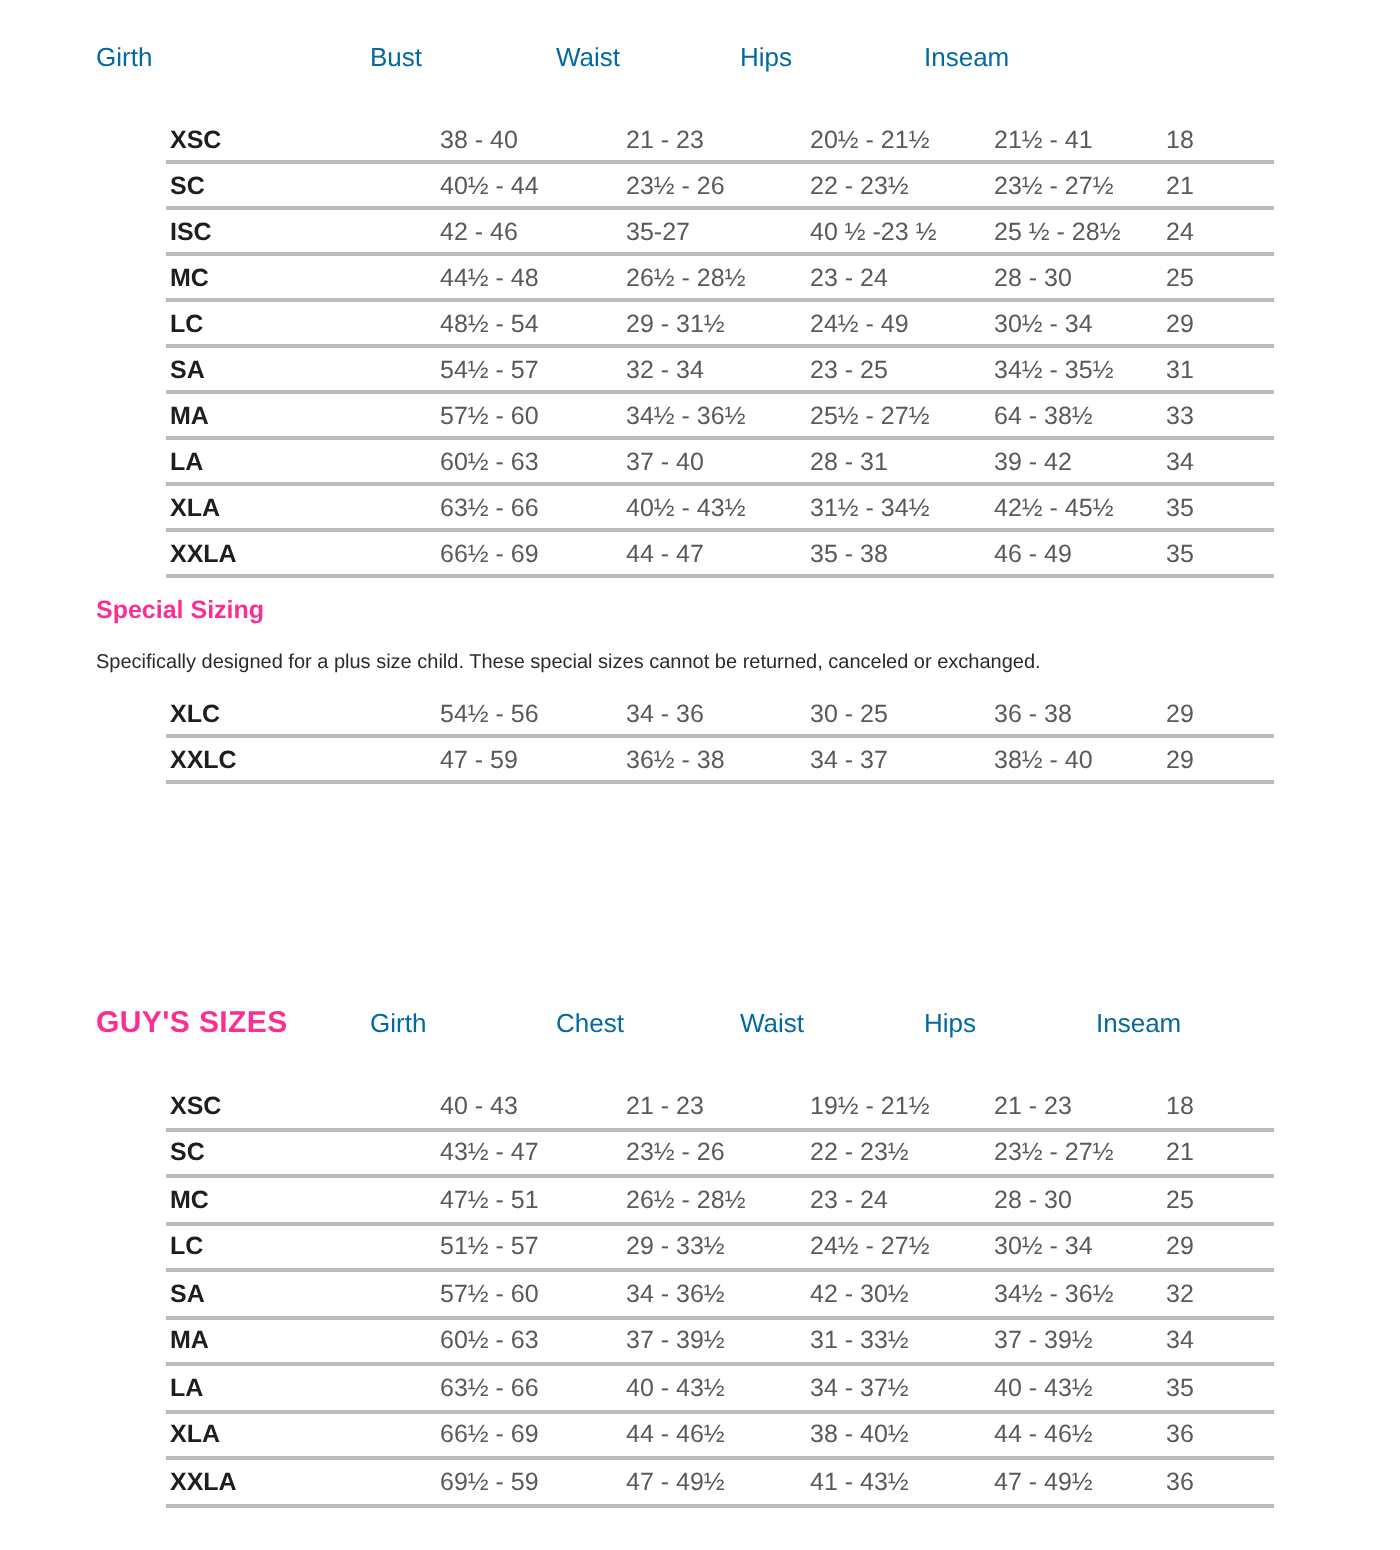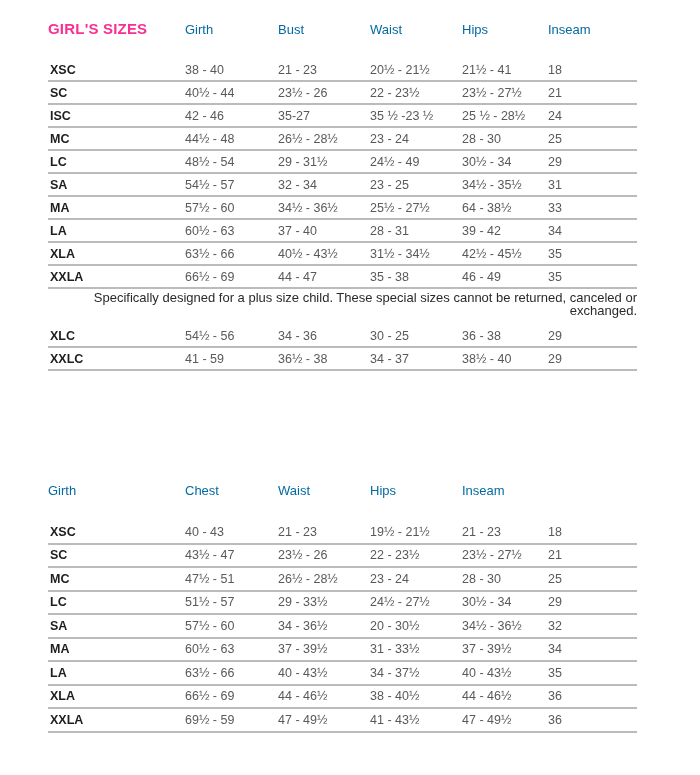--- a/index.html
+++ b/index.html
@@ -30,21 +30,21 @@
   .tbl-title {
     color: #fb2f92;
     font-weight: bold;
     font-size: 15px;
     letter-spacing: 0.2px;
   }
   .col-h {
     color: #0369a1;
     font-size: 13px;
   }
-  .tbody { margin-top: 21px; }
+  .tbody { margin-top: 21px; margin-left: 35px; }
   .row {
     height: 23px;
     box-sizing: border-box;
     align-items: center;
     border-bottom: 2px solid #b9bbbd;
   }
   #guys-tbody .row { height: 23.5px; }
   .row-label {
     font-weight: bold;
     font-size: 12.5px;
@@ -58,36 +58,34 @@
     white-space: nowrap;
   }
   .special-title {
     margin-top: 9px;
     color: #fb2f92;
     font-weight: bold;
     font-size: 12.5px;
     line-height: 15px;
   }
   .special-desc {
-    margin-top: 2px;
-    font-size: 13px;
+    margin-top: 12px;
+    font-size: 10px;
     line-height: 13px;
     color: #2a2a2c;
-    text-align: right;
   }
   #special-tbody { margin-top: 8px; }
   .guys-head { margin-top: 112px; }
 </style>
 </head>
 <body>
 
 <div class="sheet">
 
   <div class="table-head grid">
-    <span class="tbl-title">GIRL'S SIZES</span>
     <span class="col-h">Girth</span>
     <span class="col-h">Bust</span>
     <span class="col-h">Waist</span>
     <span class="col-h">Hips</span>
     <span class="col-h">Inseam</span>
   </div>
   <div class="tbody" id="girls-tbody">
       <div class="row grid">
         <span class="row-label">XSC</span>
         <span class="cell">38 - 40</span>
@@ -101,21 +99,21 @@
         <span class="cell">40½ - 44</span>
         <span class="cell">23½ - 26</span>
         <span class="cell">22 - 23½</span>
         <span class="cell">23½ - 27½</span>
         <span class="cell">21</span>
       </div>
       <div class="row grid">
         <span class="row-label">ISC</span>
         <span class="cell">42 - 46</span>
         <span class="cell">35-27</span>
-        <span class="cell">35 ½ -23 ½</span>
+        <span class="cell">40 ½ -23 ½</span>
         <span class="cell">25 ½ - 28½</span>
         <span class="cell">24</span>
       </div>
       <div class="row grid">
         <span class="row-label">MC</span>
         <span class="cell">44½ - 48</span>
         <span class="cell">26½ - 28½</span>
         <span class="cell">23 - 24</span>
         <span class="cell">28 - 30</span>
         <span class="cell">25</span>
@@ -163,41 +161,43 @@
       <div class="row grid">
         <span class="row-label">XXLA</span>
         <span class="cell">66½ - 69</span>
         <span class="cell">44 - 47</span>
         <span class="cell">35 - 38</span>
         <span class="cell">46 - 49</span>
         <span class="cell">35</span>
       </div>
     </div>
 
+  <div class="special-title">Special Sizing</div>
   <div class="special-desc">Specifically designed for a plus size child. These special sizes cannot be returned, canceled or exchanged.</div>
   <div class="tbody" id="special-tbody">
       <div class="row grid">
         <span class="row-label">XLC</span>
         <span class="cell">54½ - 56</span>
         <span class="cell">34 - 36</span>
         <span class="cell">30 - 25</span>
         <span class="cell">36 - 38</span>
         <span class="cell">29</span>
       </div>
       <div class="row grid">
         <span class="row-label">XXLC</span>
-        <span class="cell">41 - 59</span>
+        <span class="cell">47 - 59</span>
         <span class="cell">36½ - 38</span>
         <span class="cell">34 - 37</span>
         <span class="cell">38½ - 40</span>
         <span class="cell">29</span>
       </div>
     </div>
 
   <div class="table-head grid guys-head">
+    <span class="tbl-title">GUY'S SIZES</span>
     <span class="col-h">Girth</span>
     <span class="col-h">Chest</span>
     <span class="col-h">Waist</span>
     <span class="col-h">Hips</span>
     <span class="col-h">Inseam</span>
   </div>
   <div class="tbody" id="guys-tbody">
       <div class="row grid">
         <span class="row-label">XSC</span>
         <span class="cell">40 - 43</span>
@@ -227,21 +227,21 @@
         <span class="cell">51½ - 57</span>
         <span class="cell">29 - 33½</span>
         <span class="cell">24½ - 27½</span>
         <span class="cell">30½ - 34</span>
         <span class="cell">29</span>
       </div>
       <div class="row grid">
         <span class="row-label">SA</span>
         <span class="cell">57½ - 60</span>
         <span class="cell">34 - 36½</span>
-        <span class="cell">20 - 30½</span>
+        <span class="cell">42 - 30½</span>
         <span class="cell">34½ - 36½</span>
         <span class="cell">32</span>
       </div>
       <div class="row grid">
         <span class="row-label">MA</span>
         <span class="cell">60½ - 63</span>
         <span class="cell">37 - 39½</span>
         <span class="cell">31 - 33½</span>
         <span class="cell">37 - 39½</span>
         <span class="cell">34</span>

